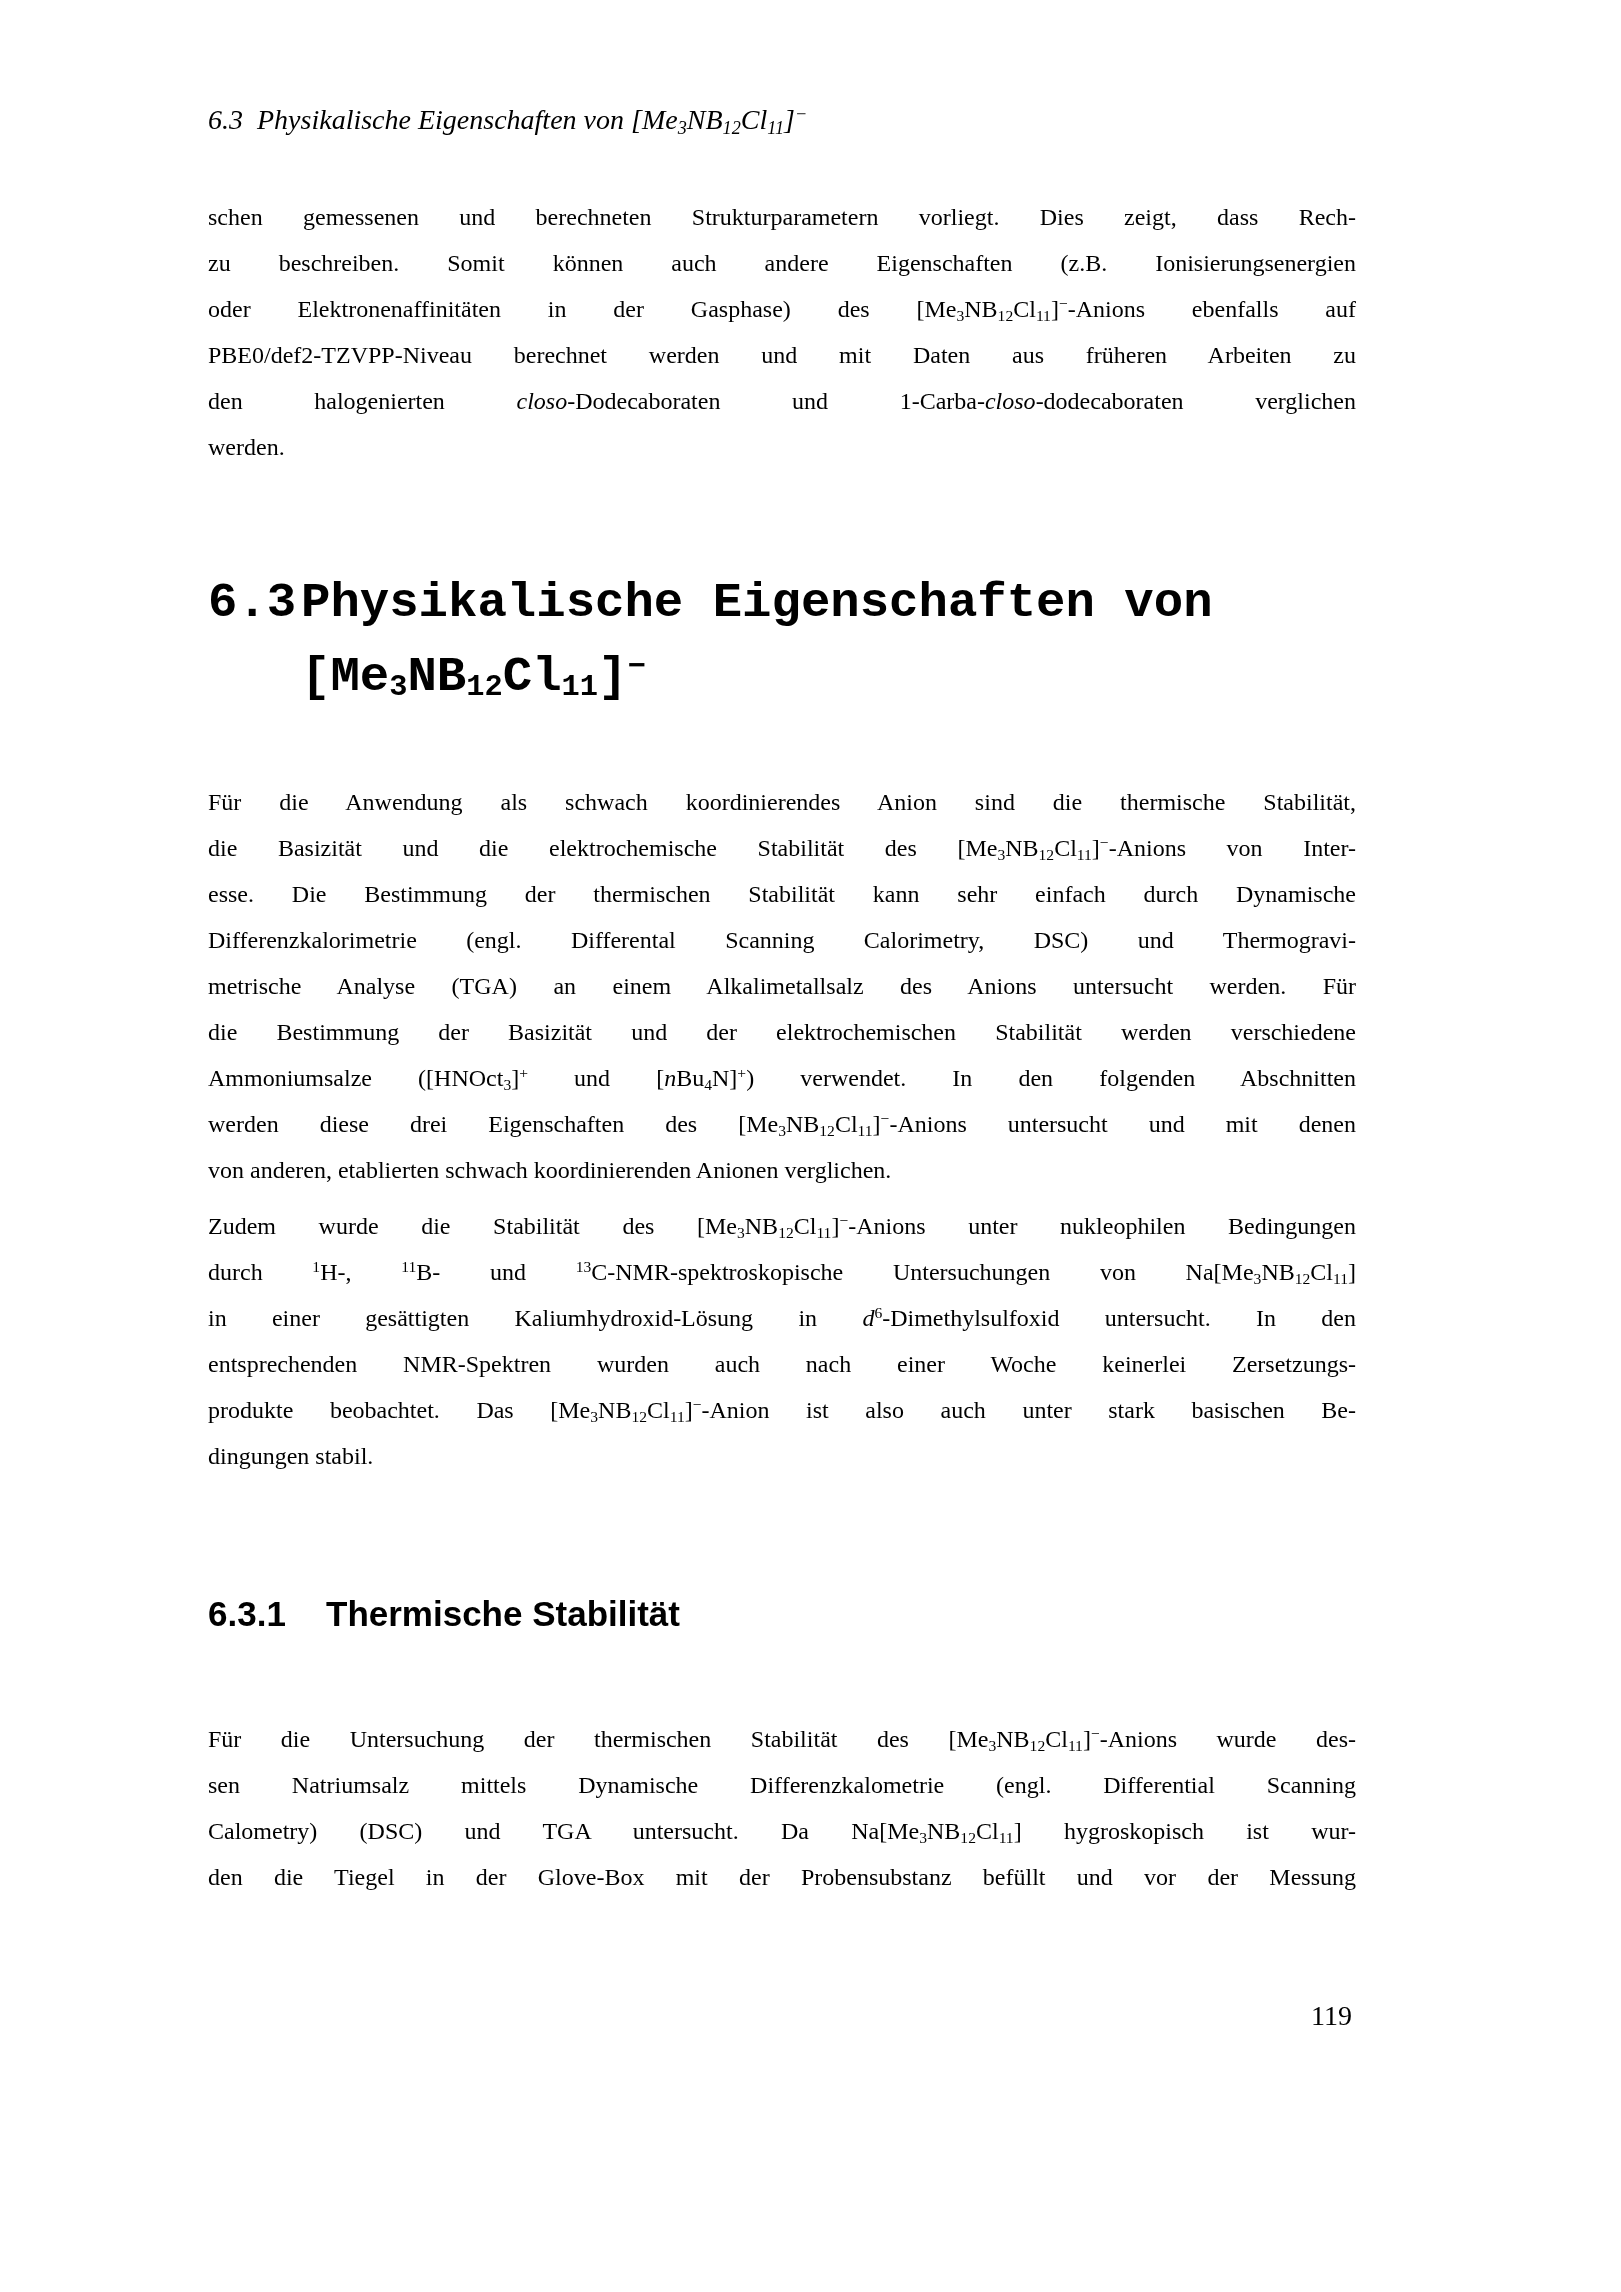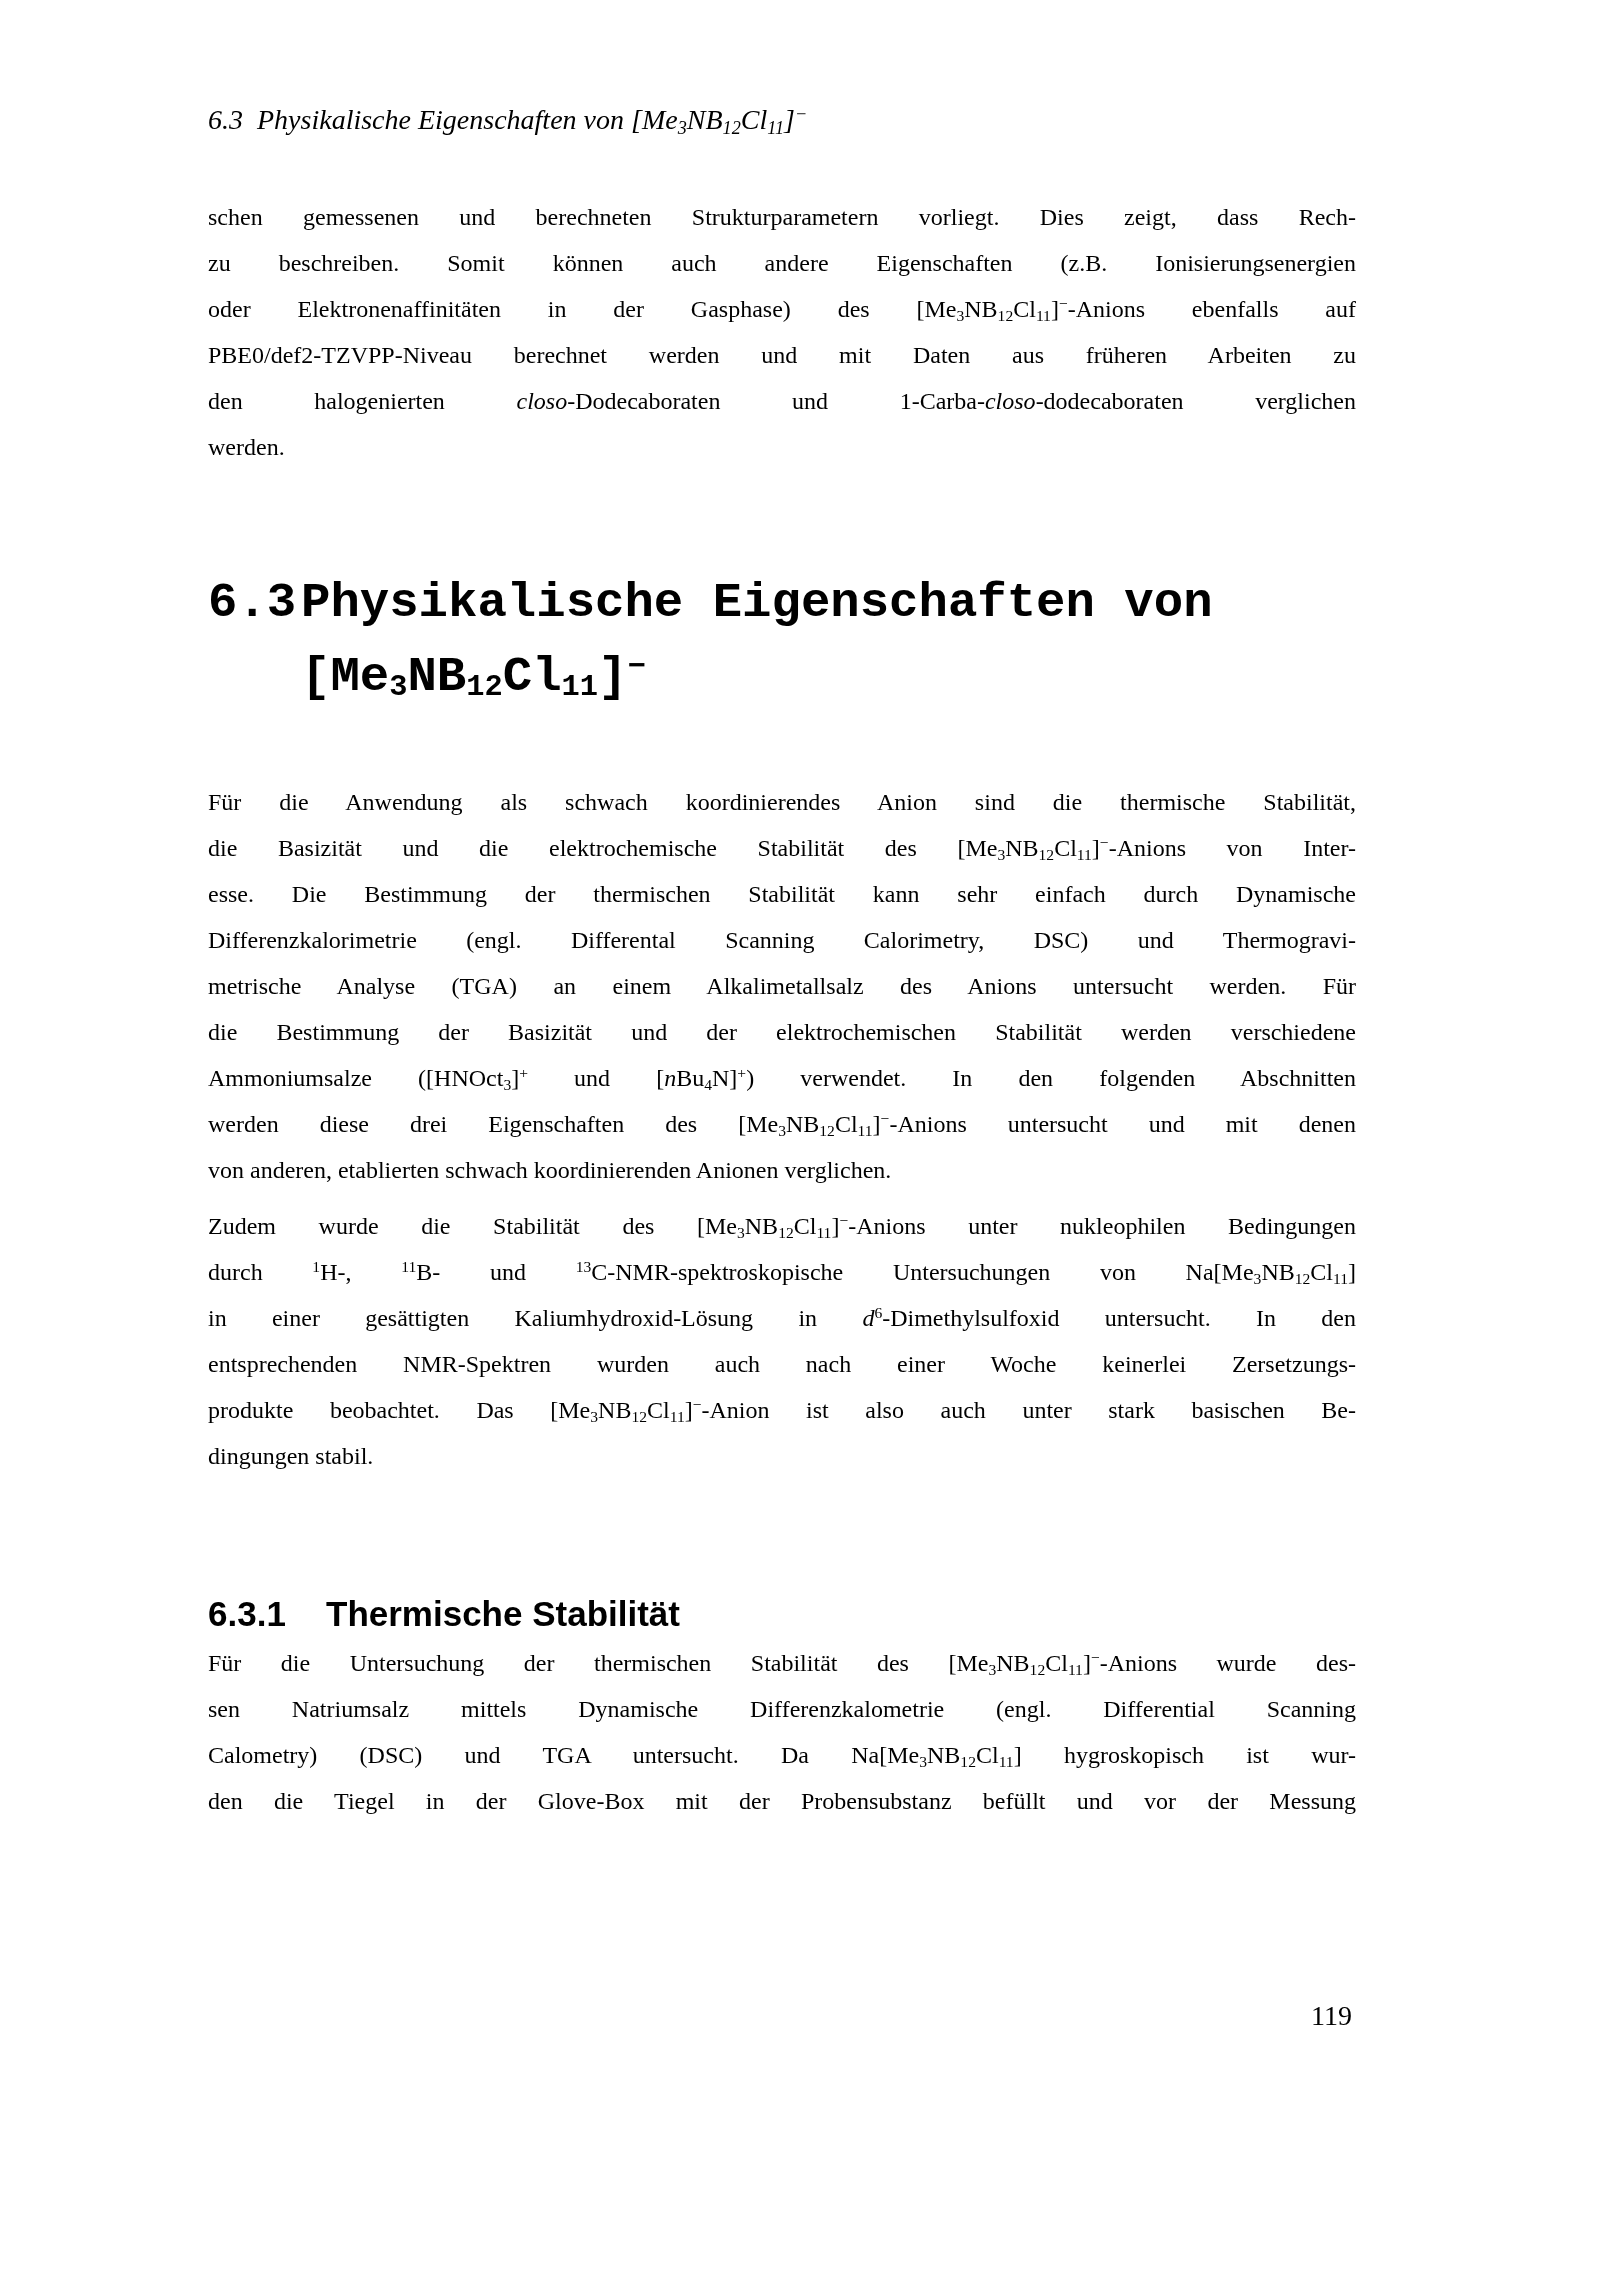--- a/index.html
+++ b/index.html
@@ -67,21 +67,21 @@
   h2 {
     font-family: "Liberation Sans", sans-serif;
     font-size: 35px;
     line-height: 53px;
     font-weight: 700;
     margin: 108px 0 0 0;
   }
   h2 .h-num { display: inline-block; min-width: 118px; }
   .p2 { margin-top: 65px; }
   .p3 { margin-top: 10px; }
-  .p4 { }
+  .p4 { margin-top: 76px; }
   .page-number {
     position: absolute;
     top: 2000px;
     left: 204px;
     width: 1148px;
     text-align: right;
     font-size: 28px;
   }
 </style>
 </head>

